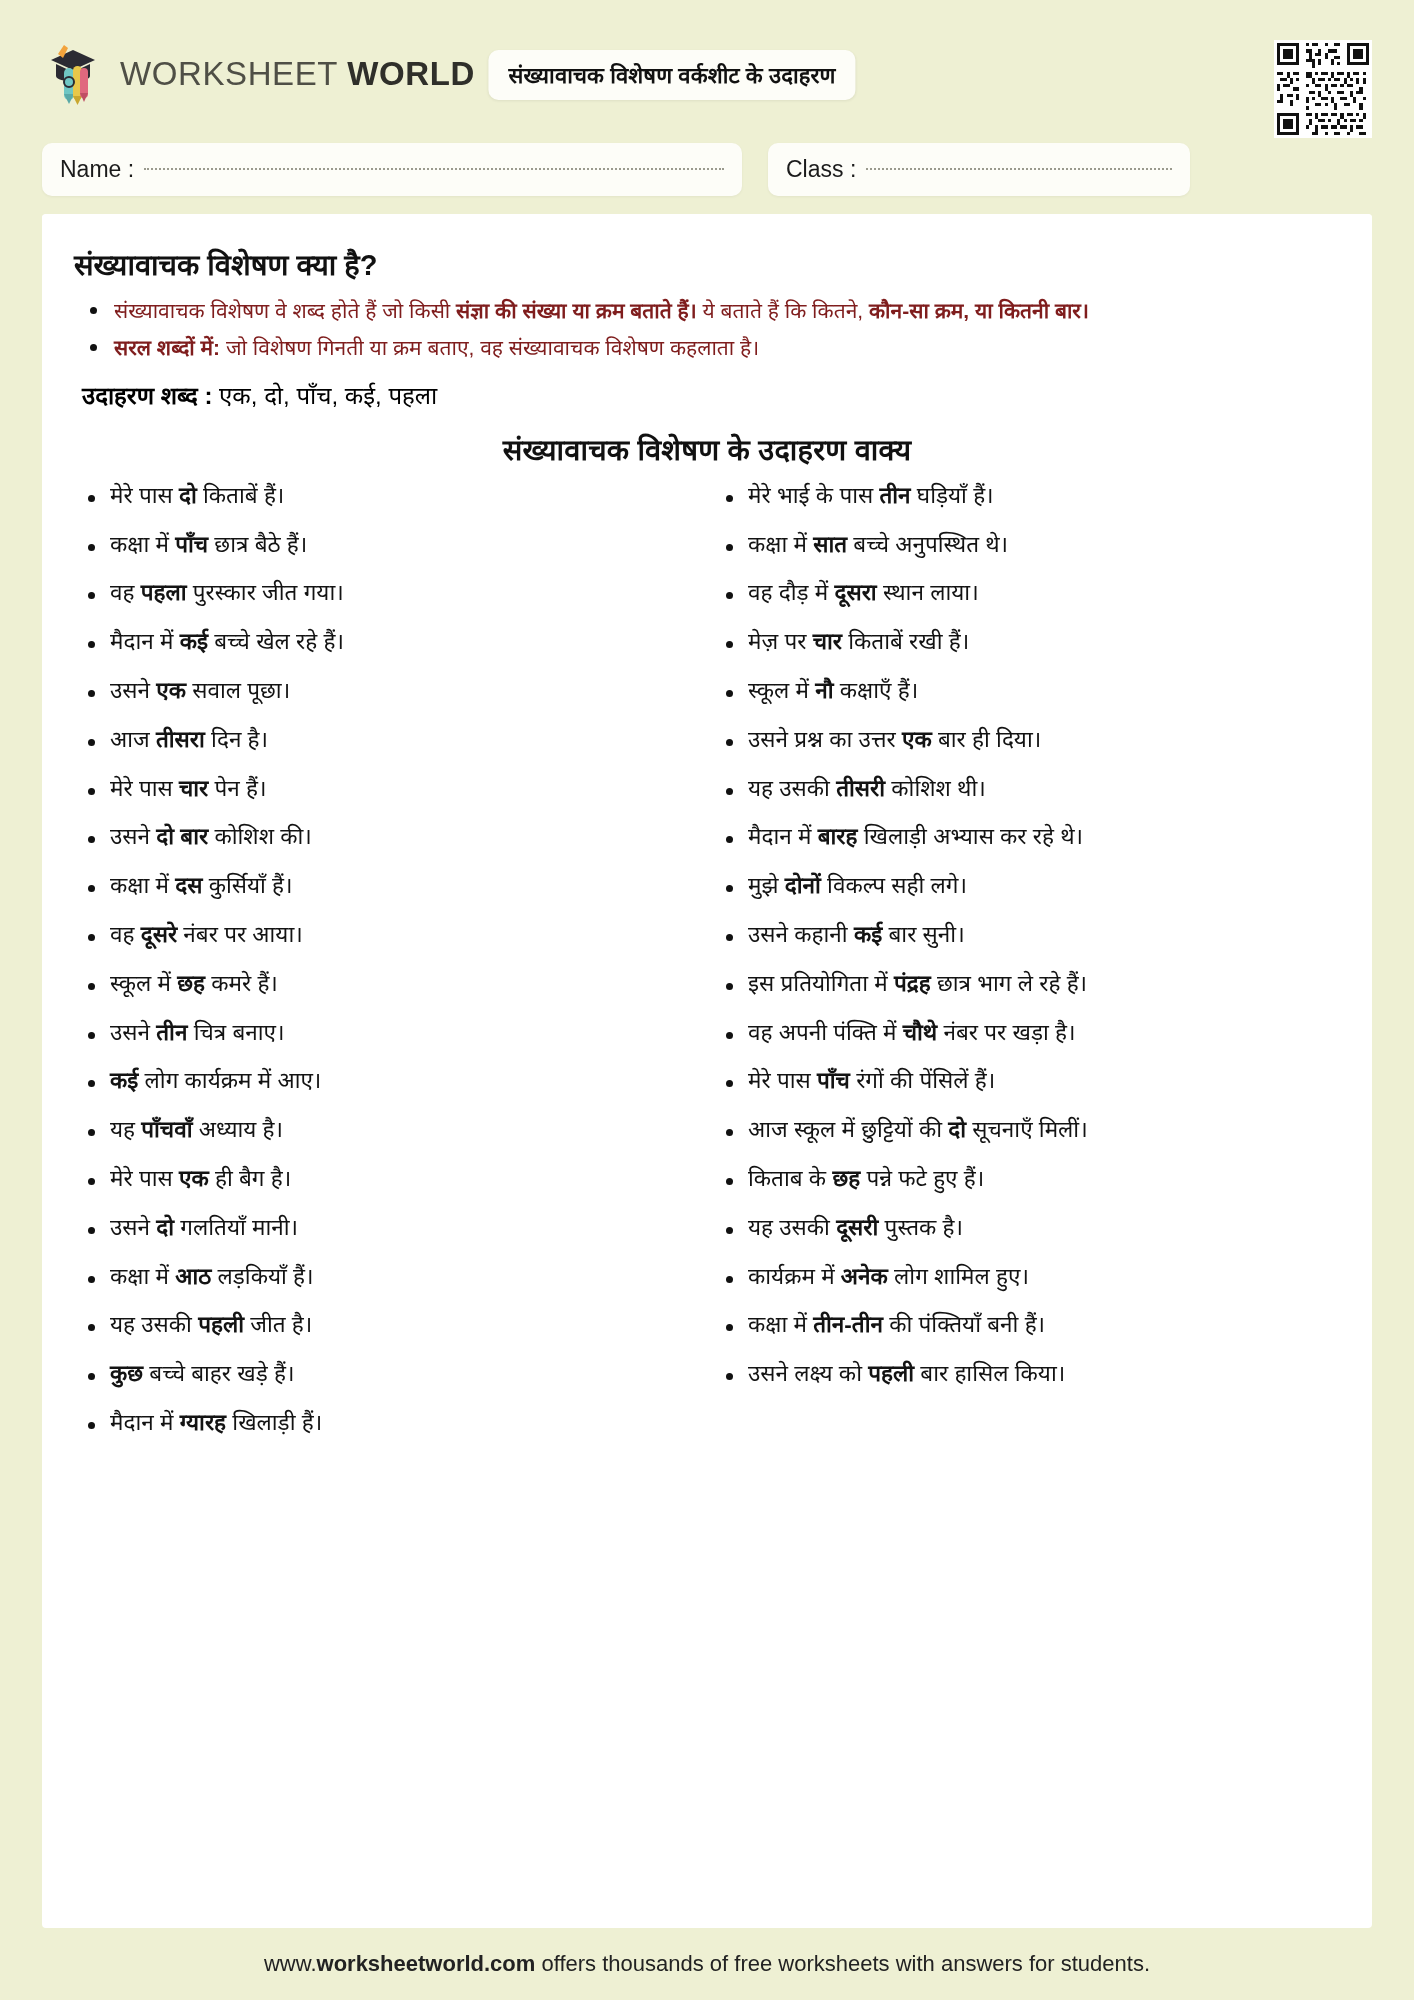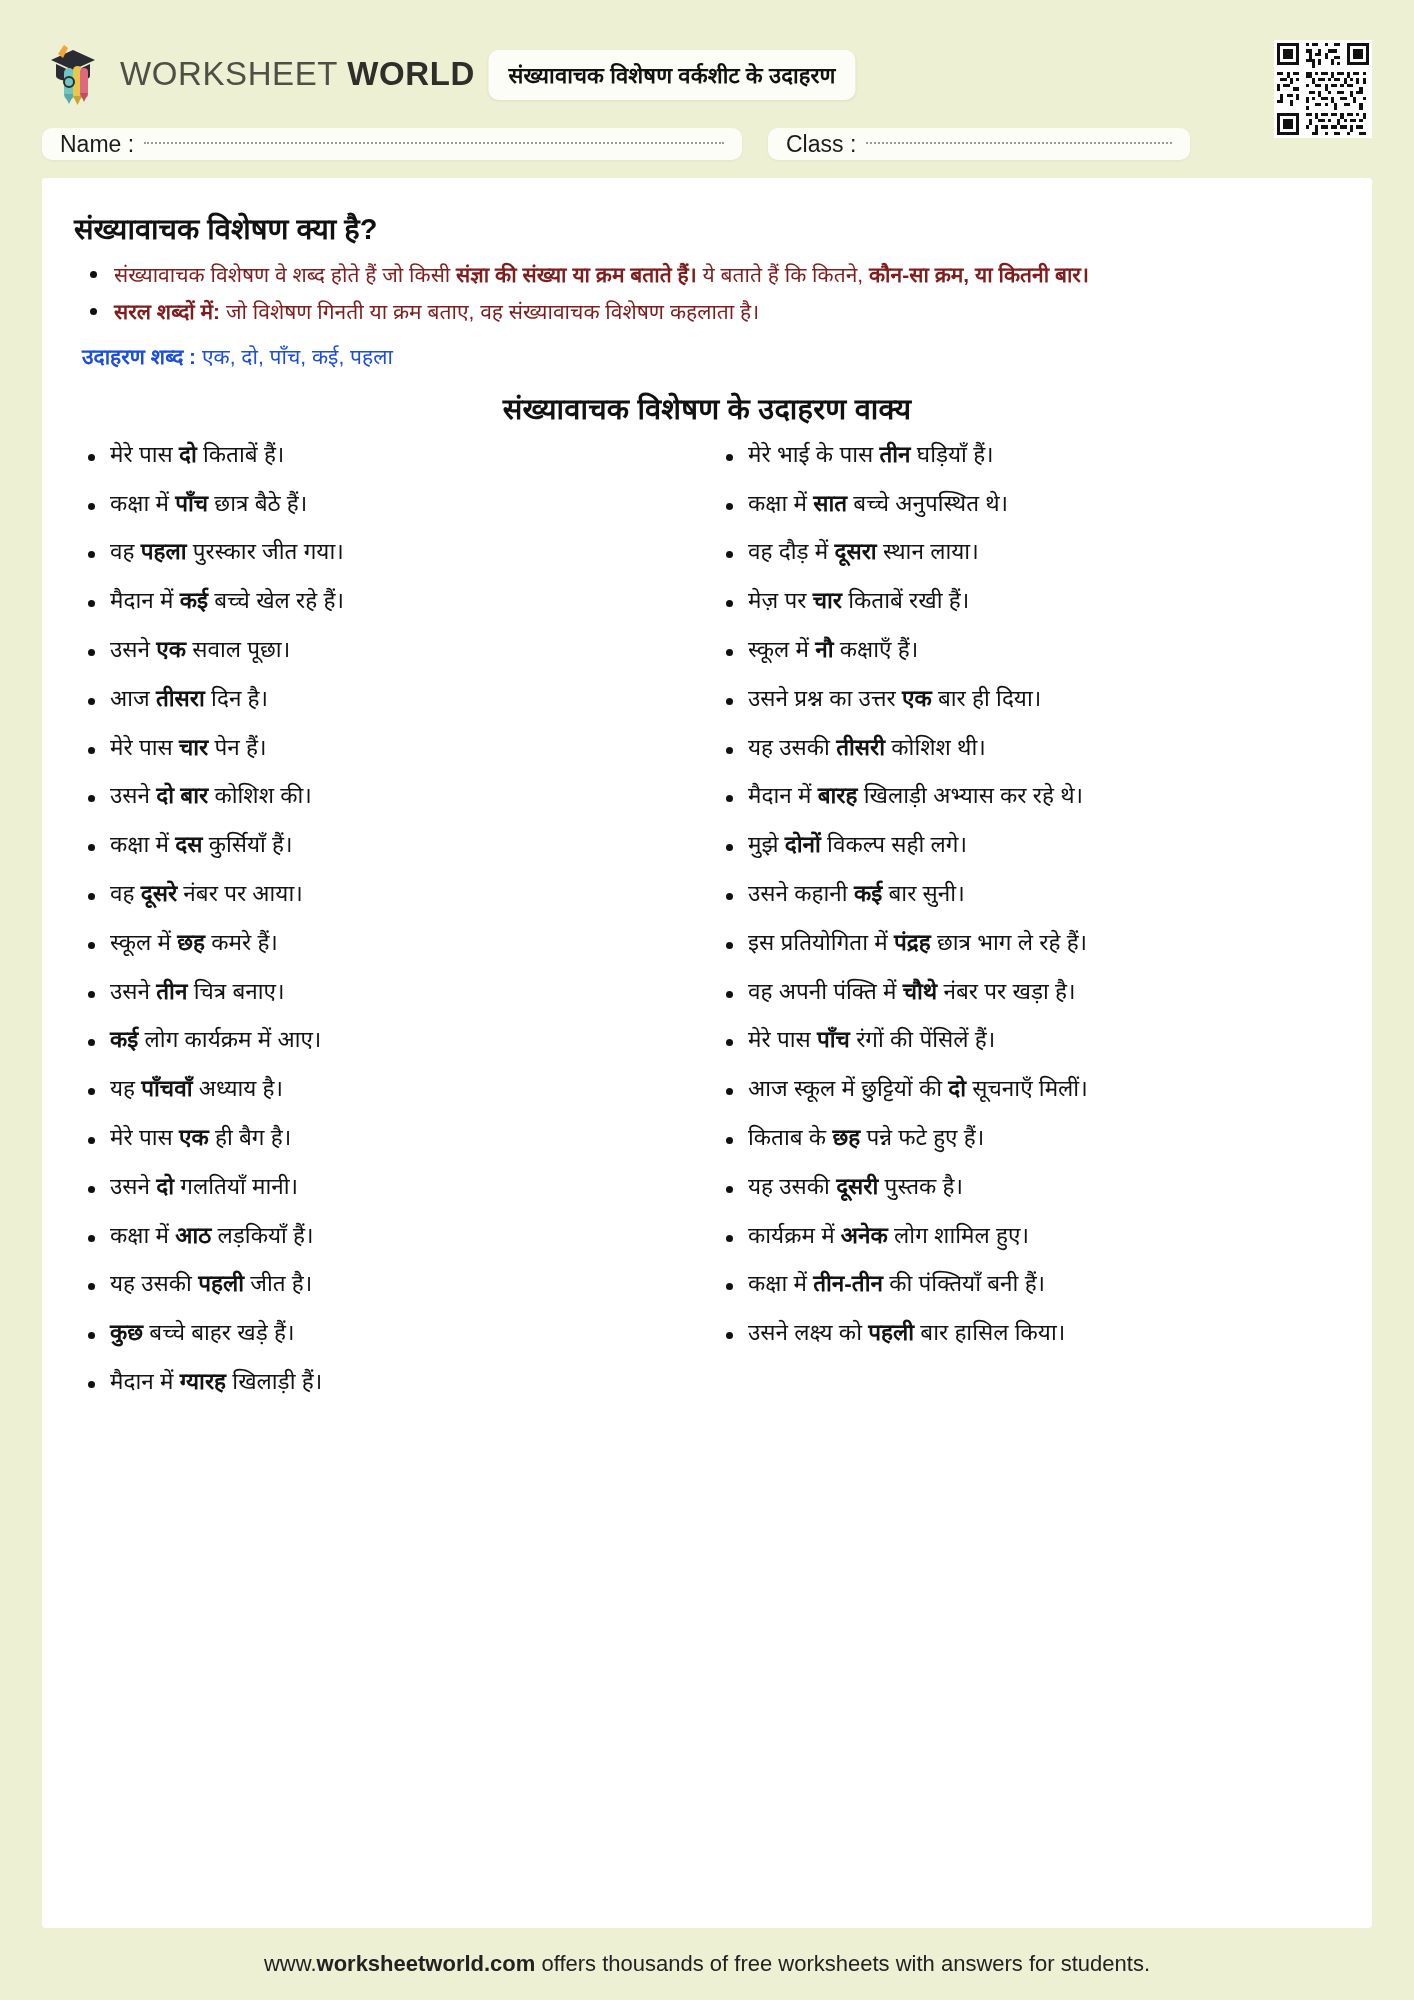--- a/index.html
+++ b/index.html
@@ -86,25 +86,26 @@
   
   .fields {
     display:flex;
     gap:26px;
     margin-top:6px;
     margin-bottom:18px;
   }
   .field {
     background:#fdfdf8;
     border-radius:10px;
-    height:32px;
+    height:53px;
     display:flex;
     align-items:center;
     padding:8px 18px;
     box-shadow:0 1px 3px rgba(0,0,0,.05);
+    margin-top:15px;
   }
   .field.name  { flex:0 0 700px; }
   .field.class { flex:0 0 422px; }
   .field-label {
     font-size:23px;
     color:#1b1b1b;
     white-space:nowrap;
     padding-right:10px;
   }
   .field-line {
@@ -153,23 +154,23 @@
     content:"";
     position:absolute;
     left:16px; top:12px;
     width:7px; height:7px;
     border-radius:50%;
     background:#111;
   }
   b, strong { font-weight:700; }
 
   .example-words {
-    font-size:21px;
+    font-size:24px;
     margin:14px 0 18px 12px;
-    color:#1d4ed8;
+    color:#000000;
   }
 
   .main-title {
     text-align:center;
     font-size:29px;
     font-weight:700;
     color:#111;
     margin:12px 0 14px;
     letter-spacing:.2px;
   }

